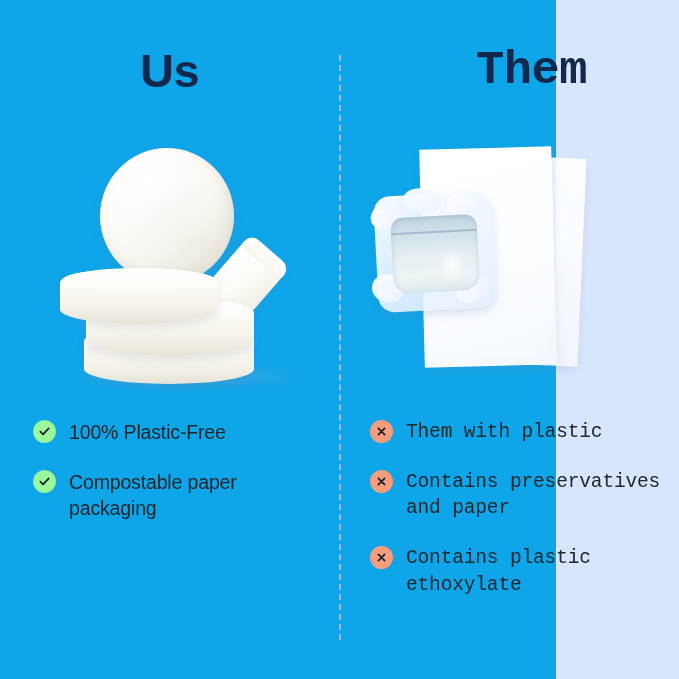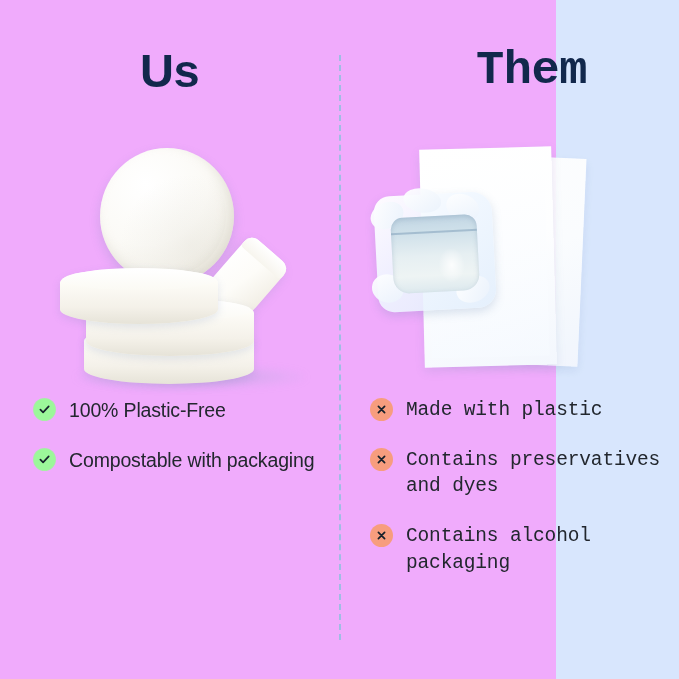--- a/index.html
+++ b/index.html
@@ -11,21 +11,21 @@
     height: 679px;
     overflow: hidden;
     font-family: "Liberation Sans", sans-serif;
     background: #d8e6fd;
   }
 
   .infographic {
     position: relative;
     width: 556px;
     height: 679px;
-    background: #f0abfc;
+    background: #0ea5e9;
   }
 
   
   .divider {
     position: absolute;
     left: 339px;
     top: 55px;
     width: 0;
     height: 585px;
     border-left: 2px dashed #9fbde4;
@@ -220,21 +220,21 @@
     position: absolute;
     left: 54%; top: 44%;
     width: 26px; height: 34px;
     border-radius: 50%;
     background: radial-gradient(ellipse at 50% 50%, rgba(255,255,255,0.85) 0%, rgba(255,255,255,0) 72%);
   }
 
   
   .features {
     position: absolute;
-    top: 396px;
+    top: 418px;
     width: 100%;
   }
   .features-us   { left: 33px; width: 290px; }
   .features-them { left: 30px; width: 300px; }
 
   .feature {
     display: flex;
     align-items: flex-start;
     margin-bottom: 23px;
   }
@@ -298,21 +298,21 @@
         <span class="feature-text">100% Plastic-Free</span>
       </div>
 
 
       <div class="feature">
         <span class="badge badge-check">
           <svg width="13" height="13" viewBox="0 0 13 13" aria-hidden="true">
             <path d="M2.4 6.6 L5.1 9.3 L10.7 3.3" fill="none" stroke="#16202b" stroke-width="1.7" stroke-linecap="round" stroke-linejoin="round"></path>
           </svg>
         </span>
-        <span class="feature-text">Compostable with packaging</span>
+        <span class="feature-text">Compostable paper packaging</span>
       </div>
 
     </div>
   </div>
 
   <div class="divider"></div>
 
   <div class="col col-them">
 
     <div class="heading heading-them">Them</div>
@@ -337,37 +337,37 @@
     </div>
 
     <div class="features features-them">
 
       <div class="feature">
         <span class="badge badge-cross">
           <svg width="13" height="13" viewBox="0 0 13 13" aria-hidden="true">
             <path d="M3.4 3.4 L9.6 9.6 M9.6 3.4 L3.4 9.6" fill="none" stroke="#16202b" stroke-width="1.7" stroke-linecap="round"></path>
           </svg>
         </span>
-        <span class="feature-text">Made with plastic</span>
+        <span class="feature-text">Them with plastic</span>
       </div>
 
       <div class="feature">
         <span class="badge badge-cross">
           <svg width="13" height="13" viewBox="0 0 13 13" aria-hidden="true">
             <path d="M3.4 3.4 L9.6 9.6 M9.6 3.4 L3.4 9.6" fill="none" stroke="#16202b" stroke-width="1.7" stroke-linecap="round"></path>
           </svg>
         </span>
-        <span class="feature-text">Contains preservatives and dyes</span>
+        <span class="feature-text">Contains preservatives and paper</span>
       </div>
 
       <div class="feature">
         <span class="badge badge-cross">
           <svg width="13" height="13" viewBox="0 0 13 13" aria-hidden="true">
             <path d="M3.4 3.4 L9.6 9.6 M9.6 3.4 L3.4 9.6" fill="none" stroke="#16202b" stroke-width="1.7" stroke-linecap="round"></path>
           </svg>
         </span>
-        <span class="feature-text">Contains alcohol packaging</span>
+        <span class="feature-text">Contains plastic ethoxylate</span>
       </div>
 
     </div>
   </div>
 
 </div>
 
 </body></html>

